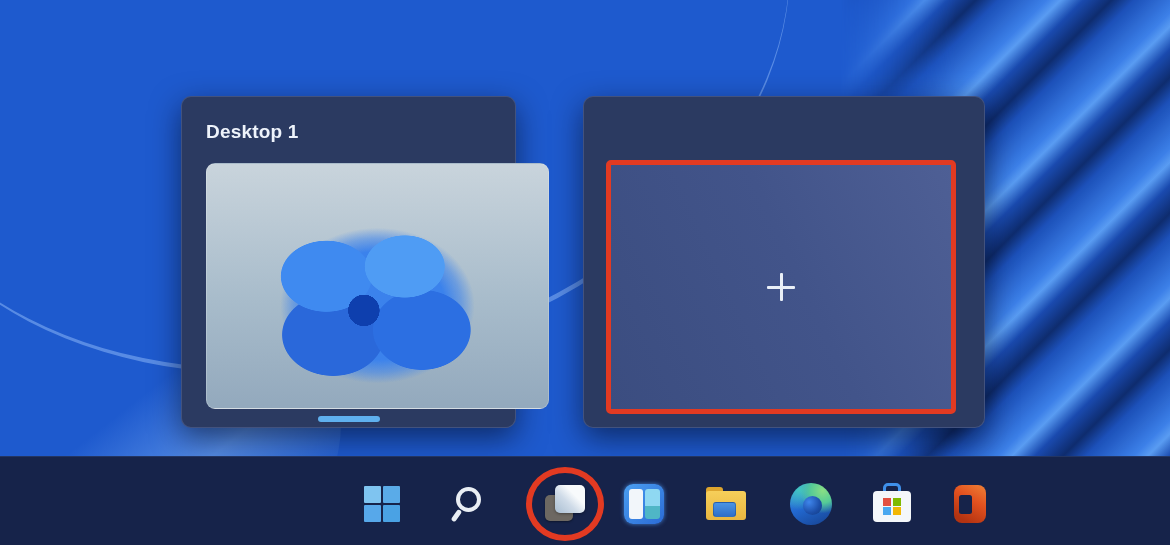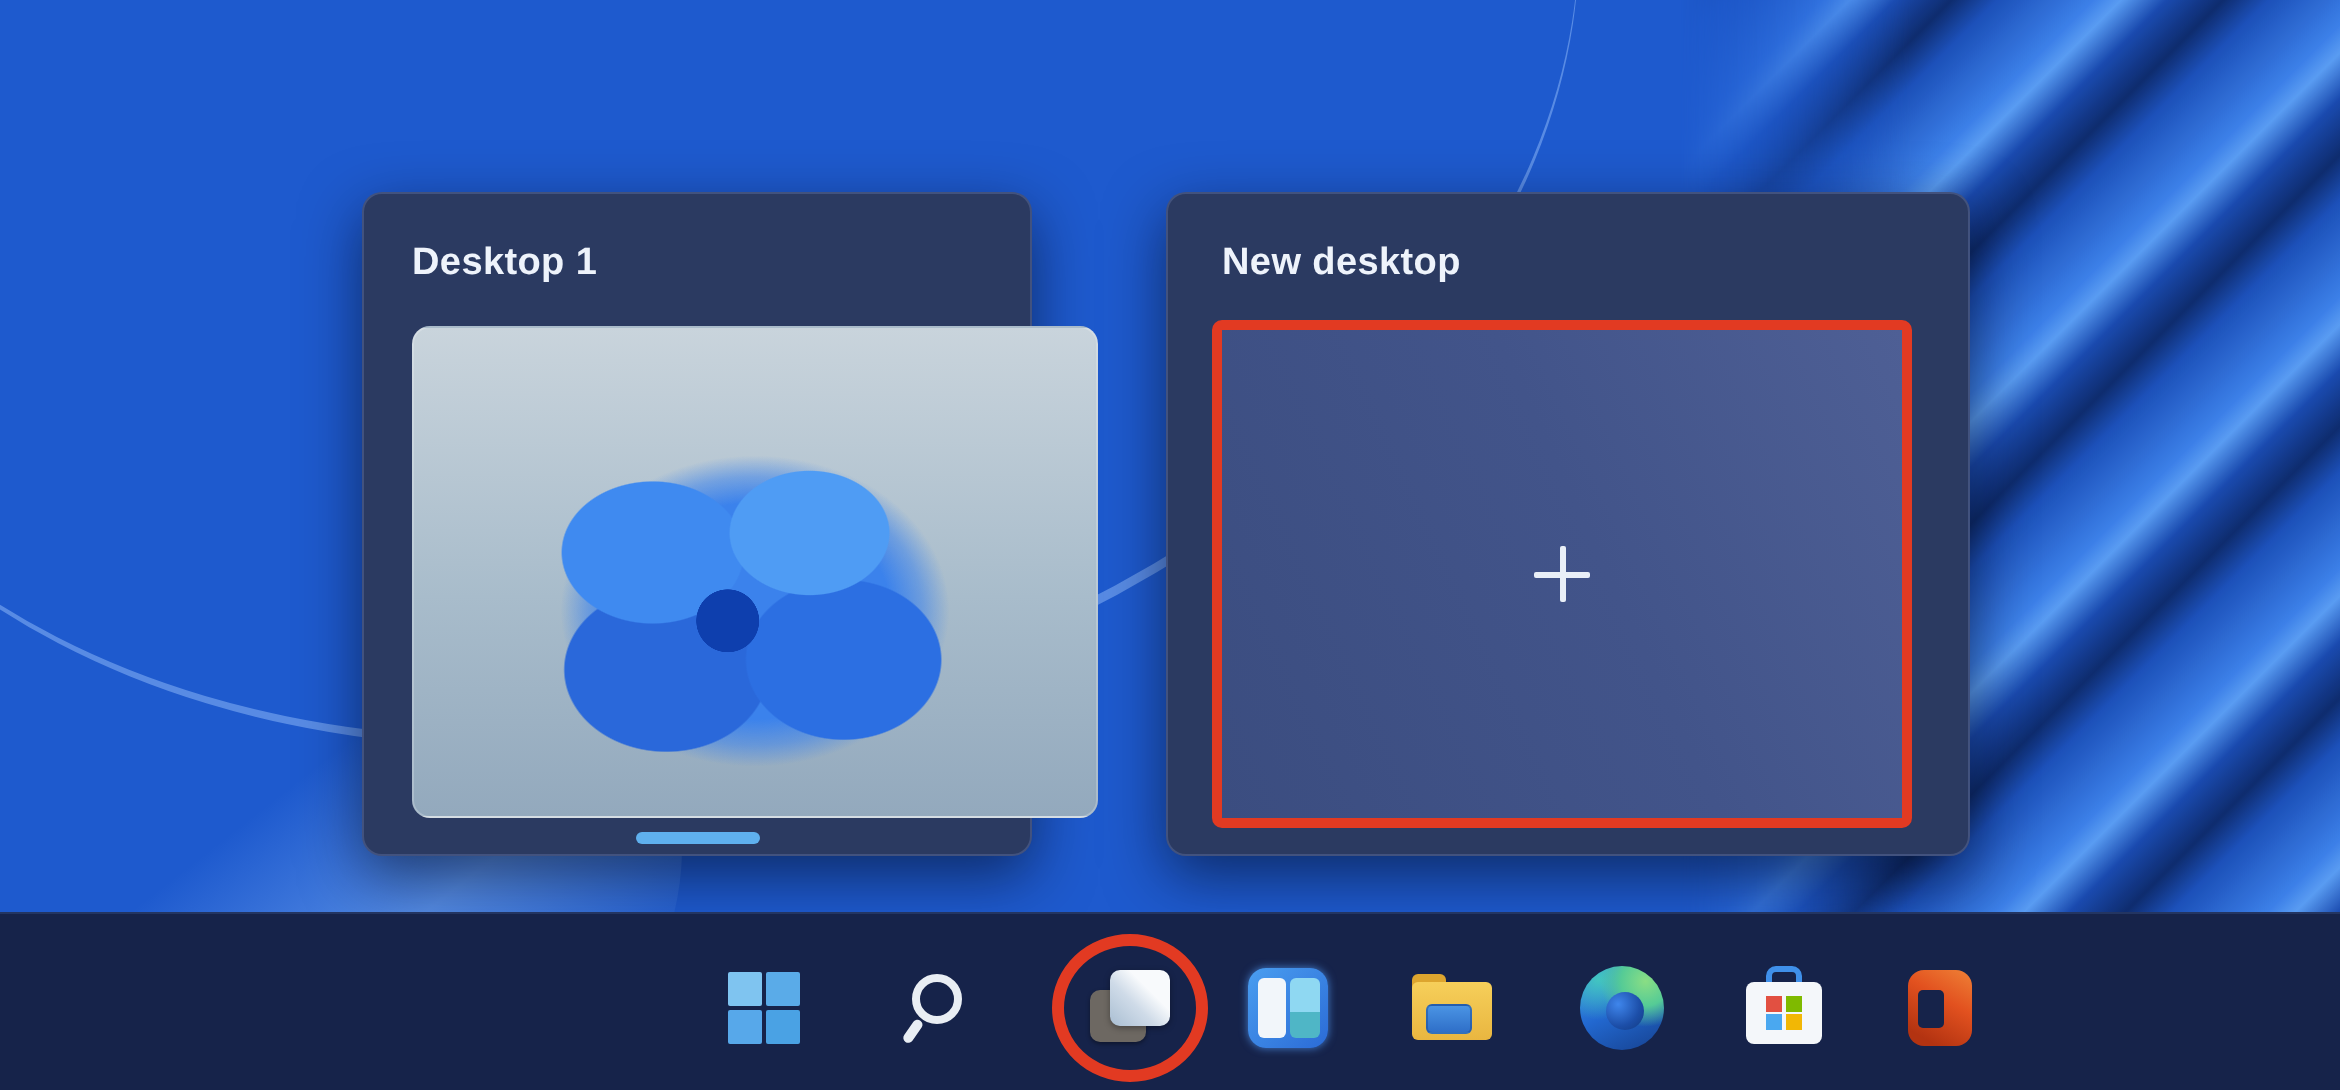--- a/index.html
+++ b/index.html
@@ -138,21 +138,20 @@
   <div class="wp-ribbons-right"></div>
   <div class="wp-streak-bl"></div>
 
   <div class="panel" id="panel-desktop1">
     <div class="panel-title">Desktop 1</div>
     <div class="thumb1"></div>
     <div class="active-pill"></div>
   </div>
 
   <div class="panel" id="panel-new">
-    <div class="panel-title">New desktop</div>
     <div class="new-tile">
       <div class="plus-icon"></div>
     </div>
   </div>
 
   <div class="taskbar">
 
     <div class="tb-btn" style="left:360px;">
       <div class="ic-start">
         <div class="st1"></div>

